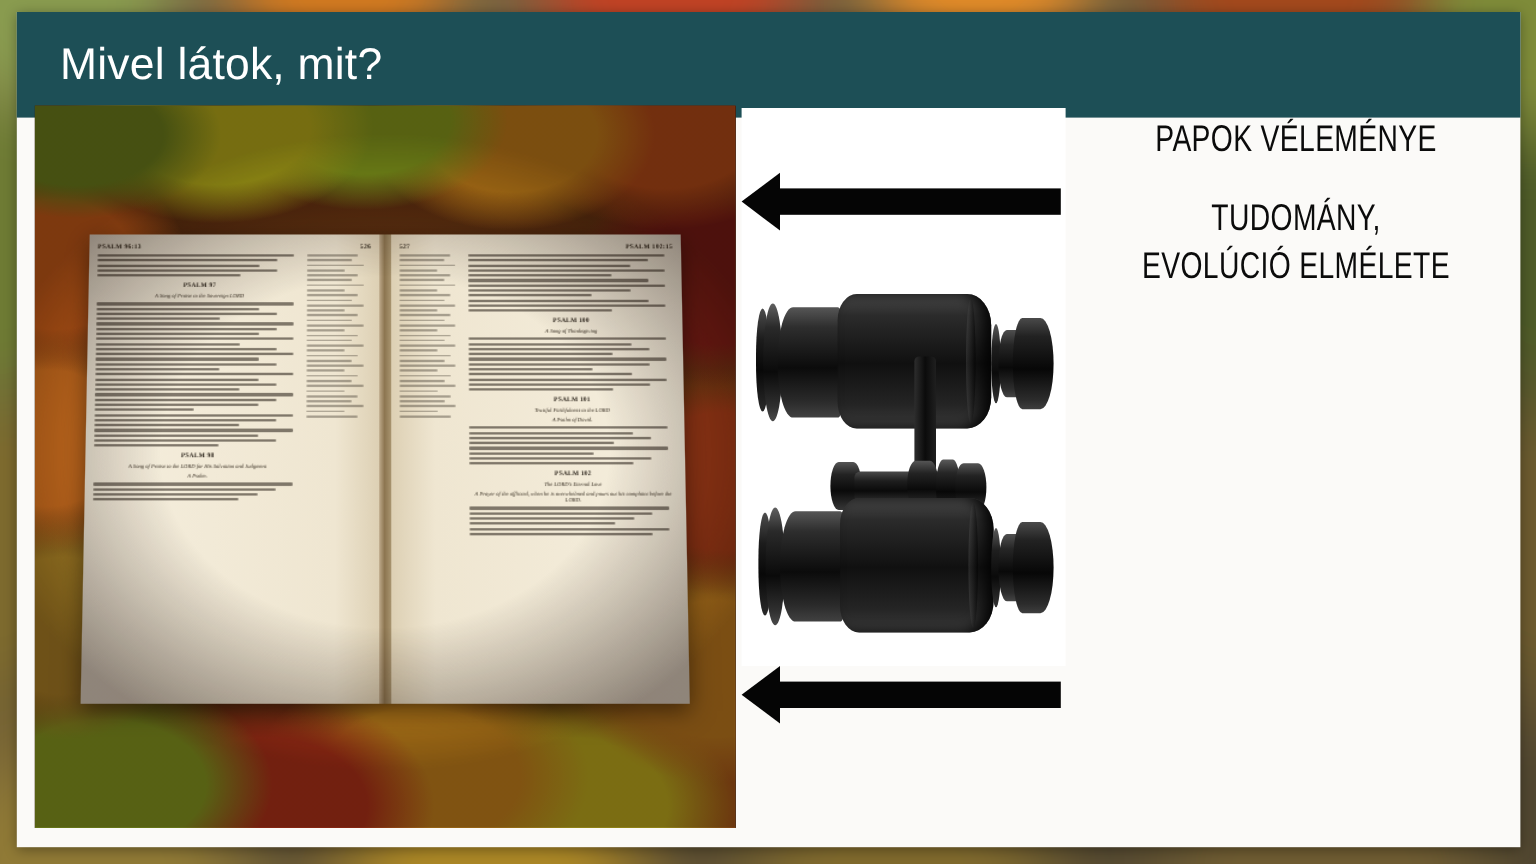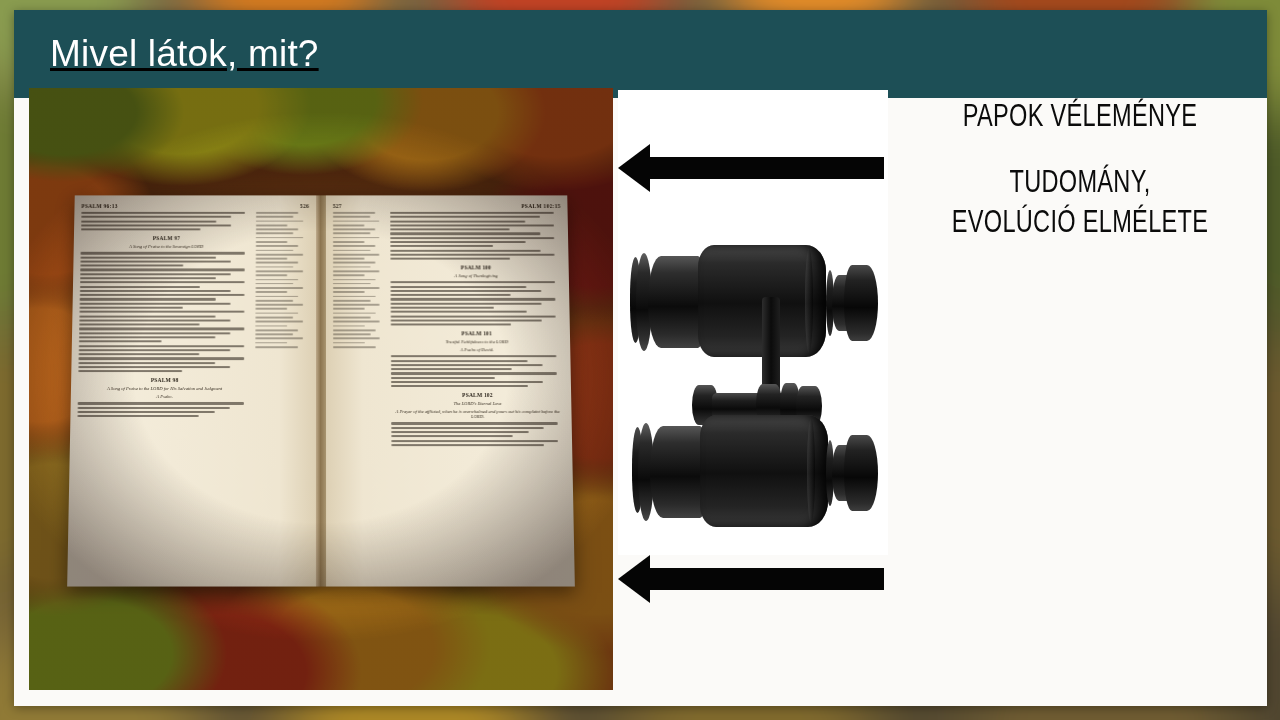--- a/index.html
+++ b/index.html
@@ -58,21 +58,20 @@
   .title-bar {
     position: absolute;
     left: 14px;
     top: 10px;
     width: 1253px;
     height: 88px;
     background: #1d4f56;
     box-sizing: border-box;
     display: flex;
     align-items: center;
-    text-decoration: underline;
   }
   .title-text {
     color: #ffffff;
     font-size: 37px;
     font-weight: 400;
     letter-spacing: 0.2px;
     padding-left: 36px;
     font-family: "Liberation Sans", sans-serif;
     white-space: nowrap;
   }

